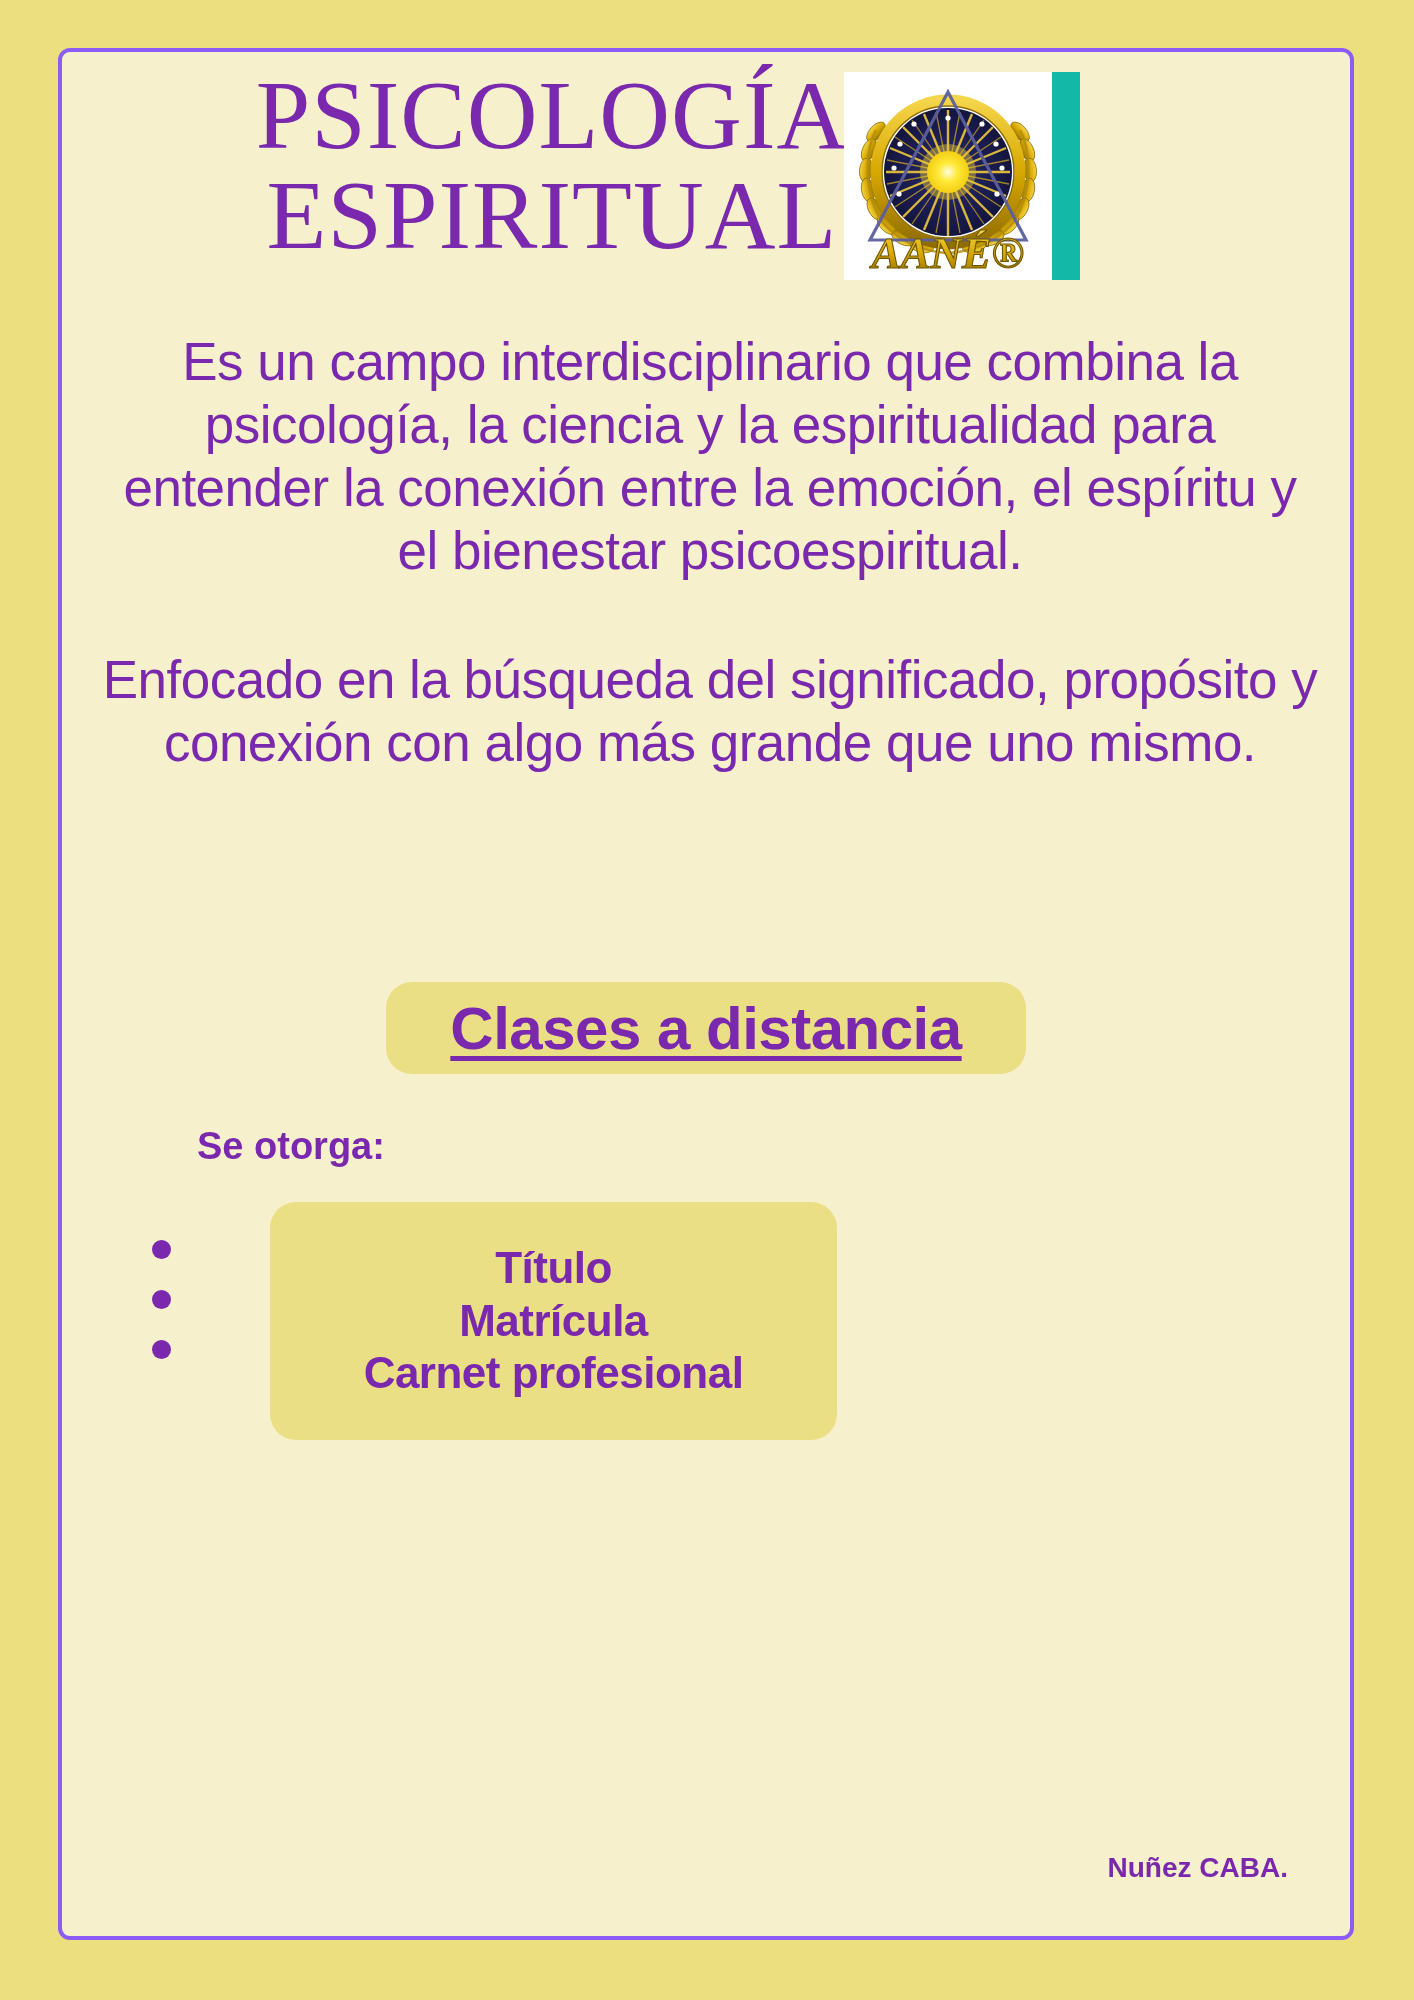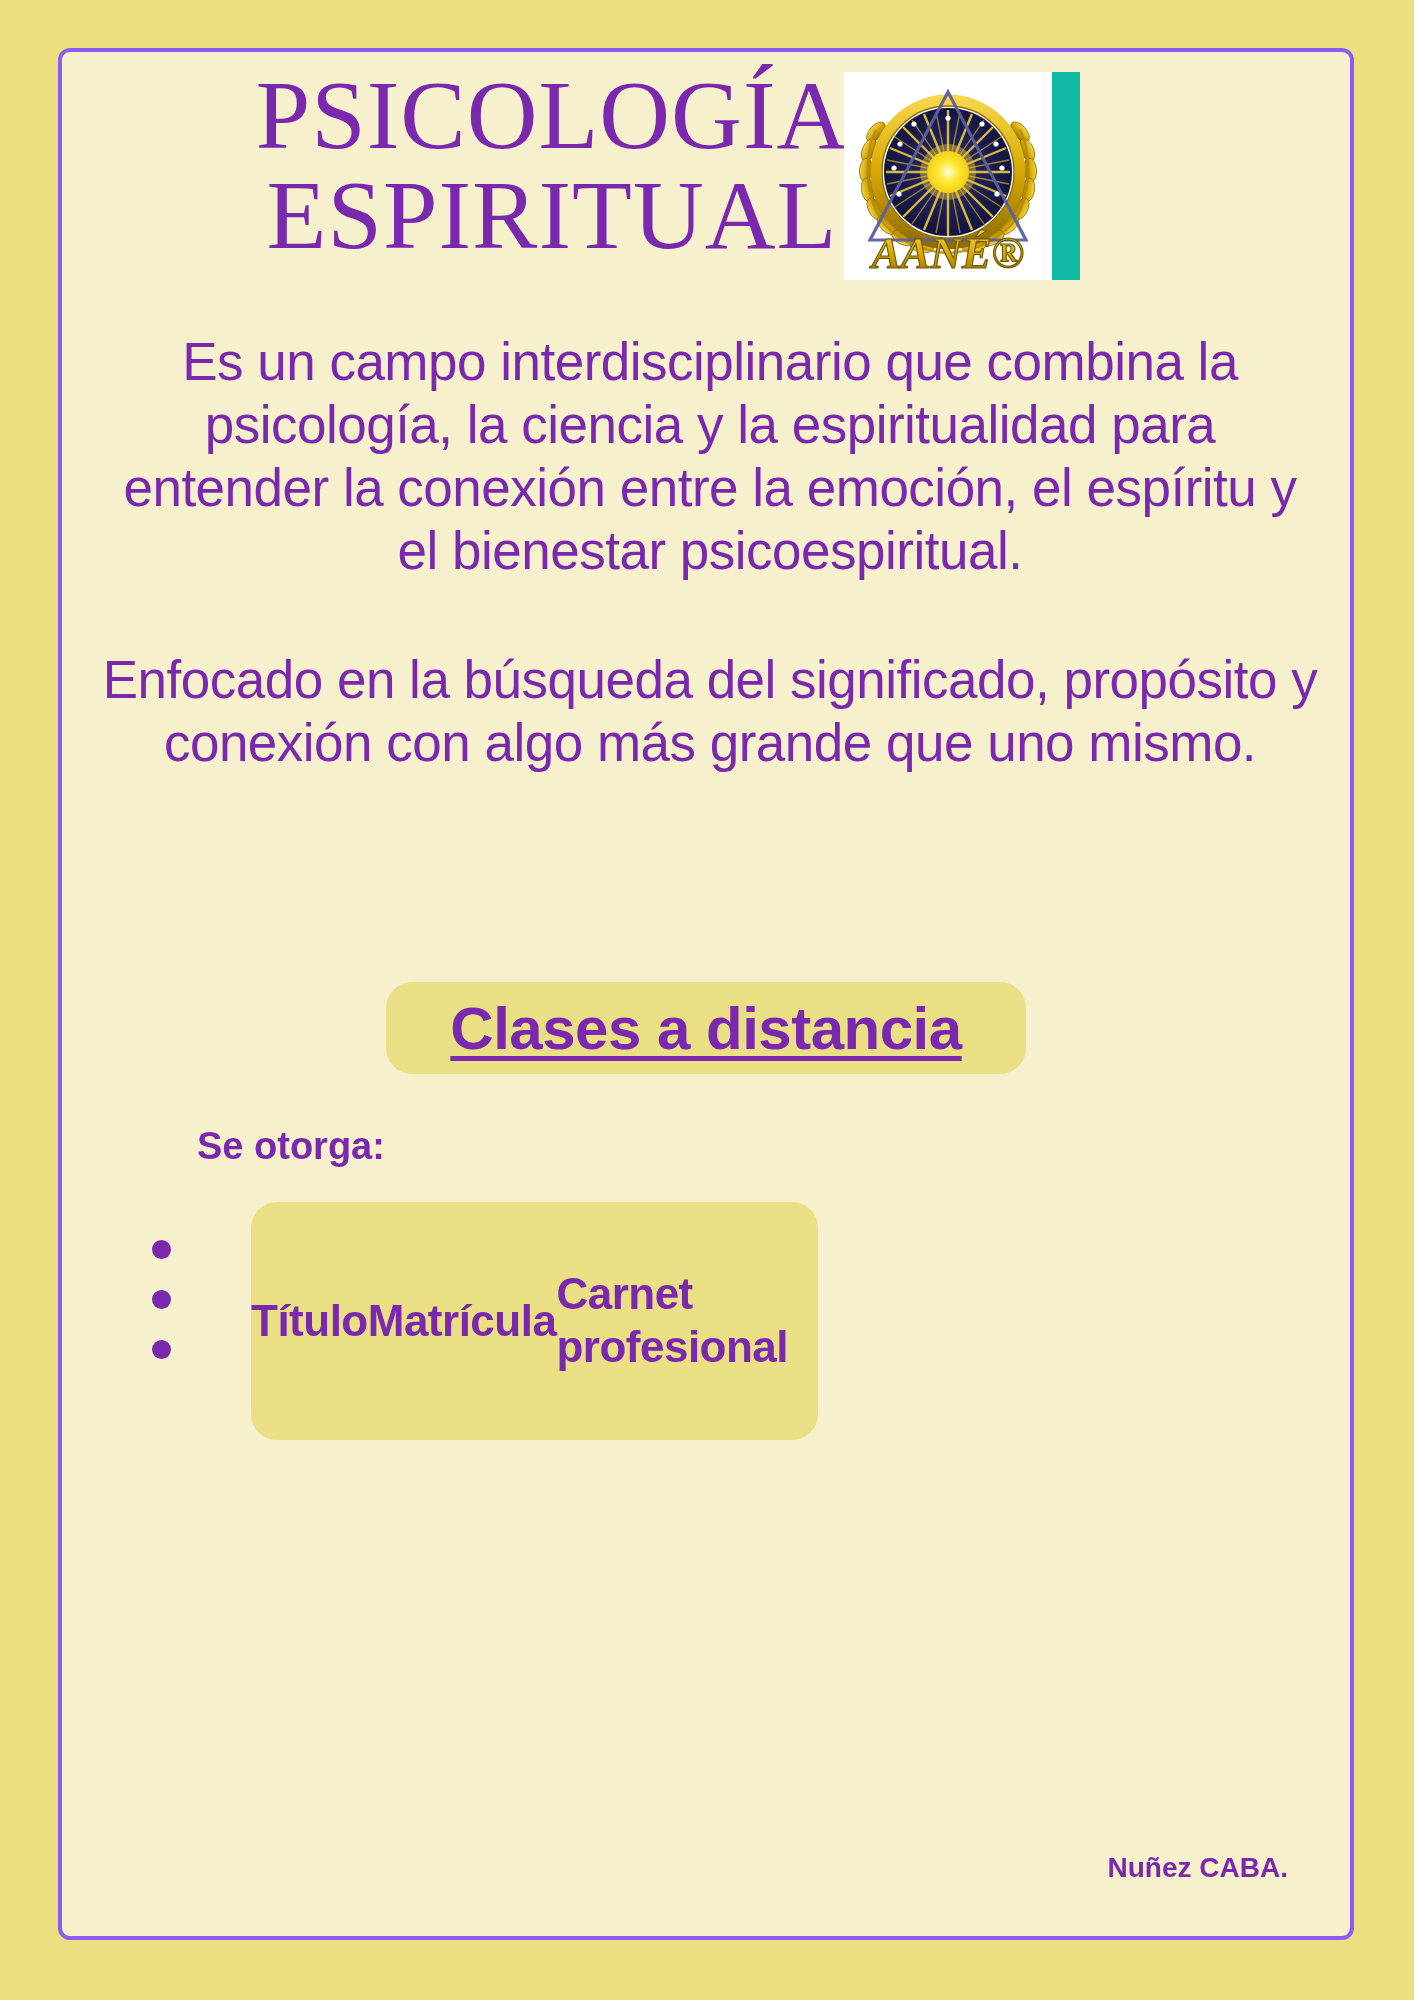--- a/index.html
+++ b/index.html
@@ -146,28 +146,28 @@
   }
   .bullet {
     width: 19px;
     height: 19px;
     border-radius: 50%;
     background: #7a28ad;
     margin-bottom: 31px;
   }
   .cred-box {
     position: absolute;
-    left: 189px;
+    left: 208px;
     top: 0px;
     width: 567px;
     height: 238px;
     background: #ebdf85;
     border-radius: 26px;
     display: flex;
-    flex-direction: row;
+    flex-direction: column;
     align-items: center;
     justify-content: center;
   }
   .cred-line {
     font-family: "Liberation Sans", sans-serif;
     font-weight: bold;
     color: #7a28ad;
     font-size: 44px;
     line-height: 1.2;
     letter-spacing: -0.5px;

